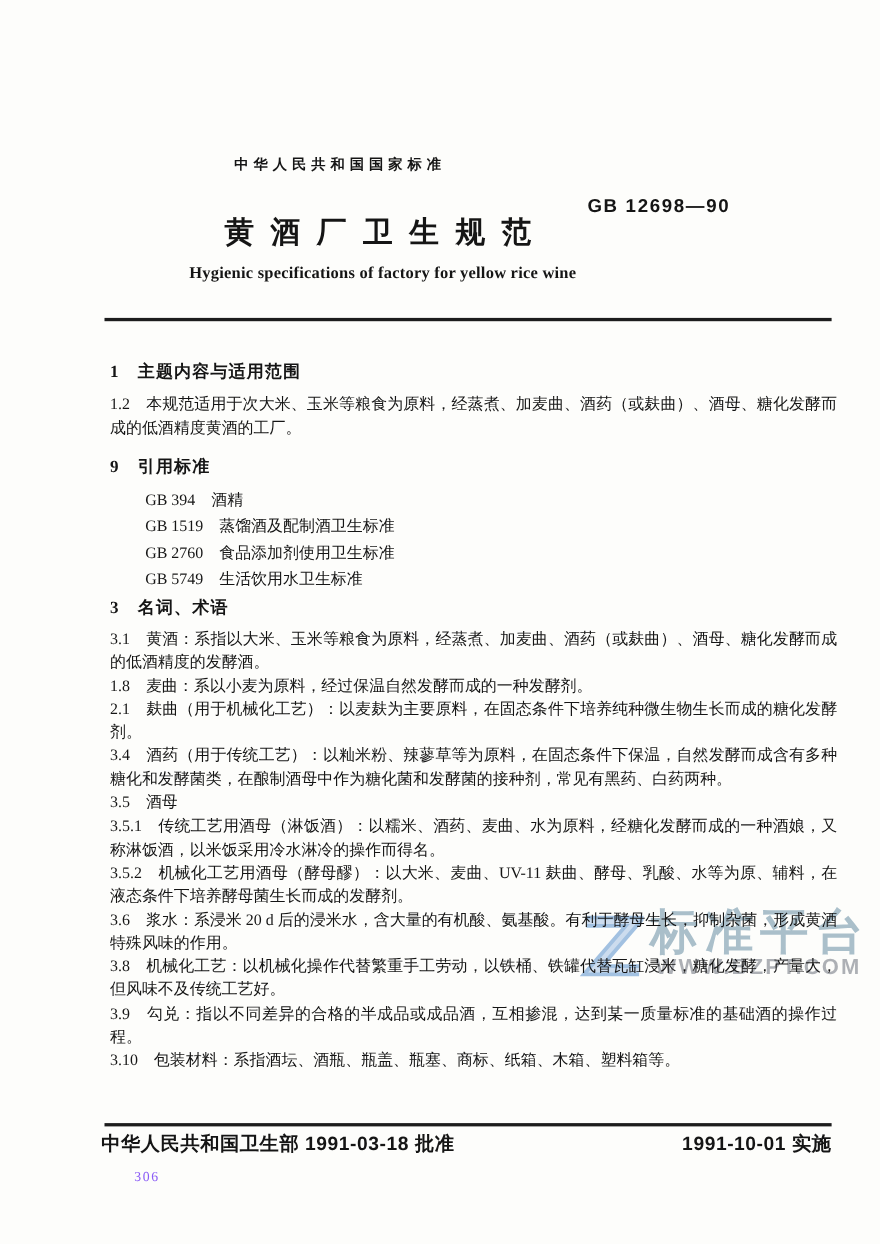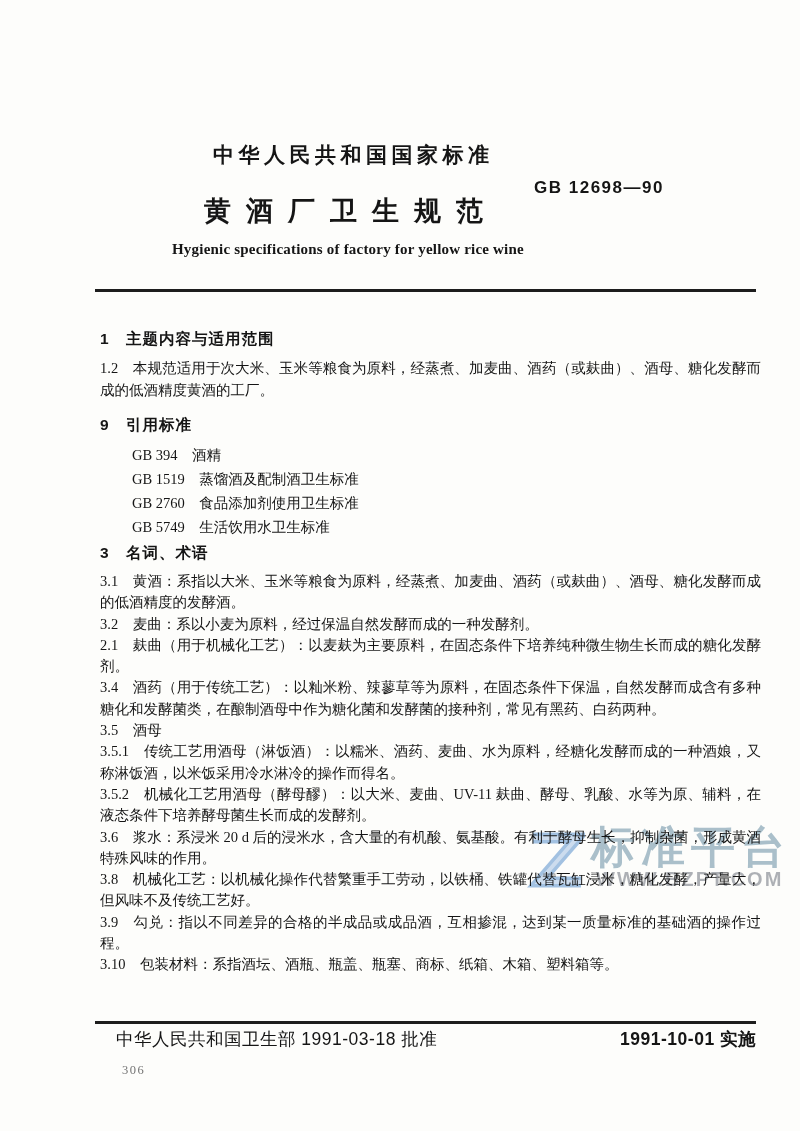--- a/index.html
+++ b/index.html
@@ -5,21 +5,21 @@
   html,body{margin:0;padding:0;background:#ffffff;}
   .page{
     position:relative;width:800px;height:1131px;
     background:#fdfdfb;overflow:hidden;color:#151515;
     font-family:"Liberation Serif", serif;
   }
   
   .hdr-label{
     position:absolute;left:213px;top:141px;
     font-family:Liberation Mono, monospace;
-    font-size:21px;font-weight:bold;letter-spacing:4.5px;white-space:nowrap;z-index:2;
+    font-size:13px;font-weight:bold;letter-spacing:4.5px;white-space:nowrap;z-index:2;
   }
   .hdr-code{
     position:absolute;left:534px;top:178px;
     font-family:"Liberation Sans", sans-serif;
     font-size:17px;font-weight:bold;letter-spacing:1.5px;white-space:nowrap;z-index:2;
   }
   .hdr-title{
     position:absolute;left:204px;top:193px;
     font-family:Liberation Serif, serif;
     font-size:27px;font-weight:bold;letter-spacing:15px;white-space:nowrap;z-index:2;
@@ -30,44 +30,44 @@
   }
   .rule{position:absolute;left:95px;width:661px;height:3px;background:#1d1d1d;z-index:2;}
   .rule-top{top:289px;}
   .rule-bottom{top:1021px;}
   
   .body{
     position:absolute;left:100px;top:329px;width:661px;
     font-size:14.5px;line-height:22px;text-align:justify;z-index:2;
   }
   .body h2{
-    font-family:Liberation Sans, sans-serif;
+    font-family:Liberation Serif, serif;
     font-size:15.5px;font-weight:bold;letter-spacing:1px;
     margin:14px 0 8px 0;line-height:20px;text-align:left;
   }
   .body section.s1 h2{margin-top:0;}
   .body section.s3 h2{margin-top:4px;}
   .body p{margin:0;}
   .refs{margin-left:32px;}
   .refs p{line-height:24px;text-align:left;}
   .s3 p{line-height:21.3px;}
   
   .ftr-left{
-    position:absolute;left:116px;top:1027px;
+    position:absolute;left:92px;top:1027px;
     font-family:"Liberation Sans", sans-serif;
-    font-size:17.5px;font-weight:normal;letter-spacing:0.5px;white-space:nowrap;z-index:2;
+    font-size:17.5px;font-weight:bold;letter-spacing:0.5px;white-space:nowrap;z-index:2;
   }
   .ftr-right{
     position:absolute;right:44px;top:1027px;
     font-family:"Liberation Sans", sans-serif;
     font-size:17.5px;font-weight:bold;letter-spacing:0.5px;white-space:nowrap;z-index:2;
   }
   .page-num{
     position:absolute;left:122px;top:1063px;
-    font-size:12.5px;color:#737373;letter-spacing:1.5px;z-index:2;
+    font-size:12.5px;color:#8b5cf6;letter-spacing:1.5px;z-index:2;
   }
   
   .wm{position:absolute;left:527px;top:816px;width:310px;height:100px;z-index:1;pointer-events:none;}
   .wm-logo{position:absolute;left:0;top:14px;opacity:0.5;}
   .wm-name{
     position:absolute;left:64px;top:2px;
     font-family:"Liberation Sans", sans-serif;
     font-size:44px;font-weight:bold;letter-spacing:6px;
     color:#0c4a6e;opacity:0.34;white-space:nowrap;
   }
@@ -111,21 +111,21 @@
         <p>GB 394　酒精</p>
         <p>GB 1519　蒸馏酒及配制酒卫生标准</p>
         <p>GB 2760　食品添加剂使用卫生标准</p>
         <p>GB 5749　生活饮用水卫生标准</p>
       </div>
     </section>
 
     <section class="s3">
       <h2>3　名词、术语</h2>
       <p>3.1　黄酒：系指以大米、玉米等粮食为原料，经蒸煮、加麦曲、酒药（或麸曲）、酒母、糖化发酵而成的低酒精度的发酵酒。</p>
-      <p>3.2　麦曲：系以小麦为原料，经过保温自然发酵而成的一种发酵剂。</p>
+      <p>1.8　麦曲：系以小麦为原料，经过保温自然发酵而成的一种发酵剂。</p>
       <p>2.1　麸曲（用于机械化工艺）：以麦麸为主要原料，在固态条件下培养纯种微生物生长而成的糖化发酵剂。</p>
       <p>3.4　酒药（用于传统工艺）：以籼米粉、辣蓼草等为原料，在固态条件下保温，自然发酵而成含有多种糖化和发酵菌类，在酿制酒母中作为糖化菌和发酵菌的接种剂，常见有黑药、白药两种。</p>
       <p>3.5　酒母</p>
       <p>3.5.1　传统工艺用酒母（淋饭酒）：以糯米、酒药、麦曲、水为原料，经糖化发酵而成的一种酒娘，又称淋饭酒，以米饭采用冷水淋冷的操作而得名。</p>
       <p>3.5.2　机械化工艺用酒母（酵母醪）：以大米、麦曲、UV-11 麸曲、酵母、乳酸、水等为原、辅料，在液态条件下培养酵母菌生长而成的发酵剂。</p>
       <p>3.6　浆水：系浸米 20 d 后的浸米水，含大量的有机酸、氨基酸。有利于酵母生长，抑制杂菌，形成黄酒特殊风味的作用。</p>
       <p>3.8　机械化工艺：以机械化操作代替繁重手工劳动，以铁桶、铁罐代替瓦缸浸米，糖化发酵，产量大，但风味不及传统工艺好。</p>
       <p>3.9　勾兑：指以不同差异的合格的半成品或成品酒，互相掺混，达到某一质量标准的基础酒的操作过程。</p>
       <p>3.10　包装材料：系指酒坛、酒瓶、瓶盖、瓶塞、商标、纸箱、木箱、塑料箱等。</p>
     </section>

